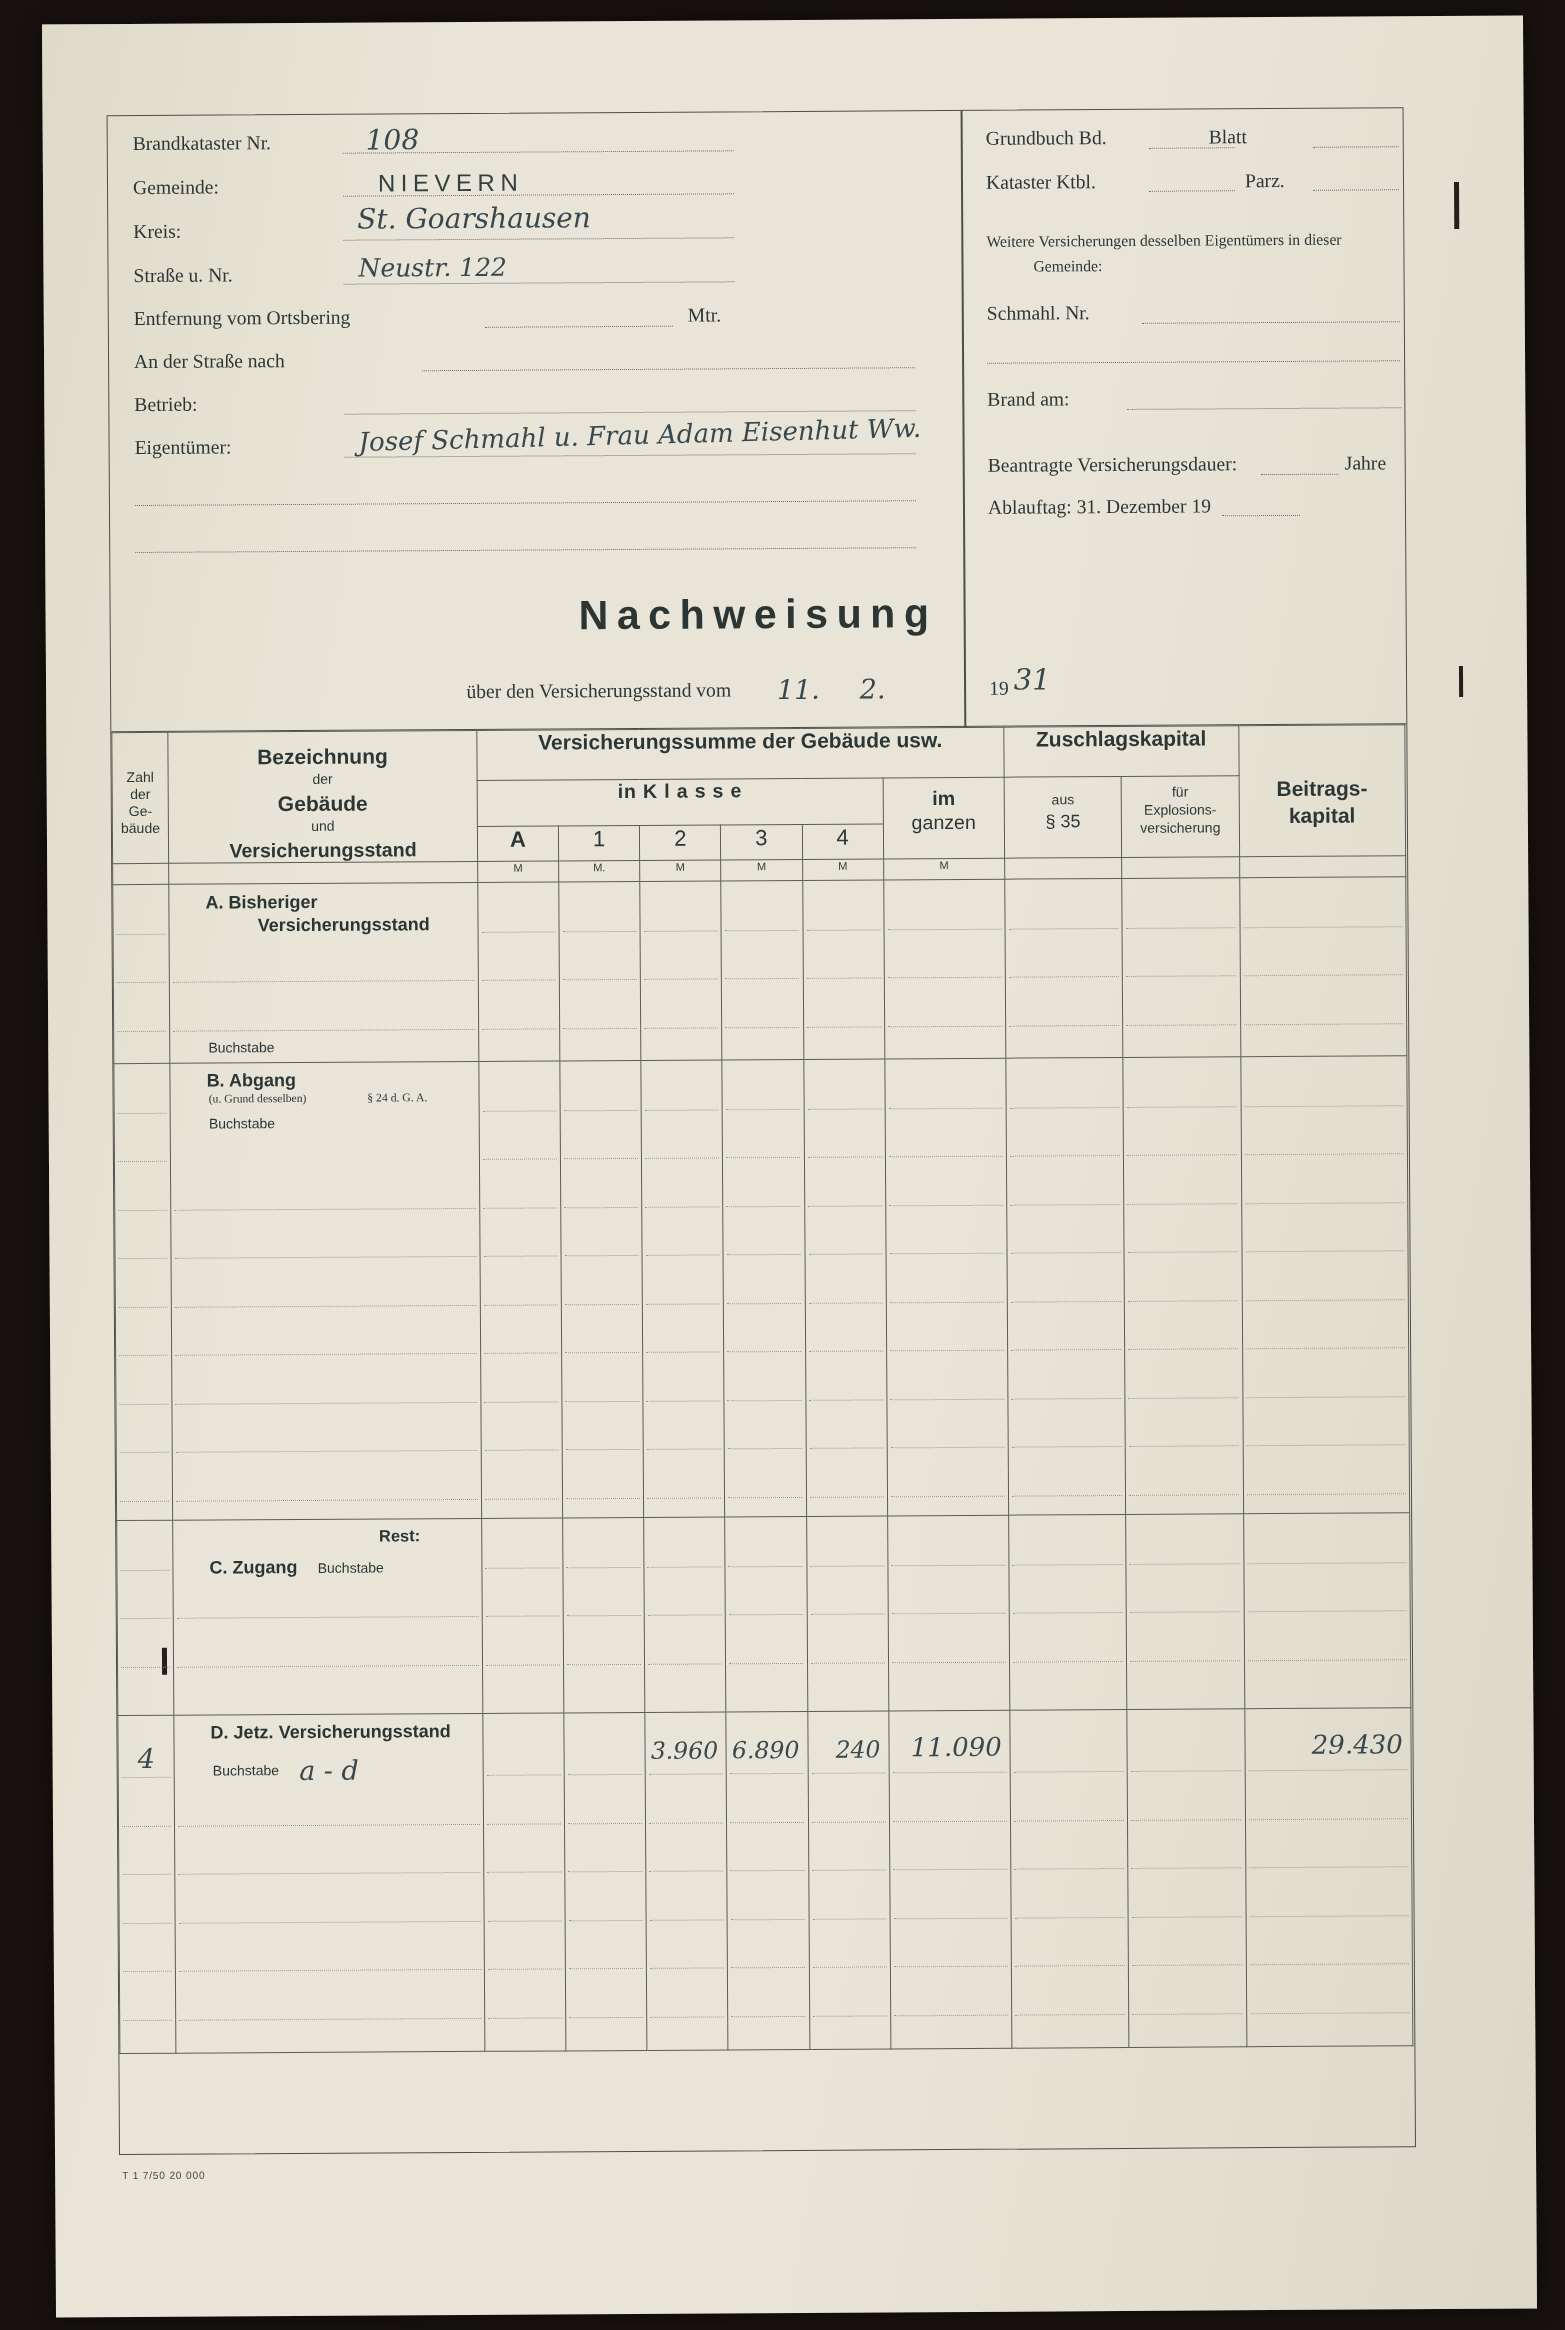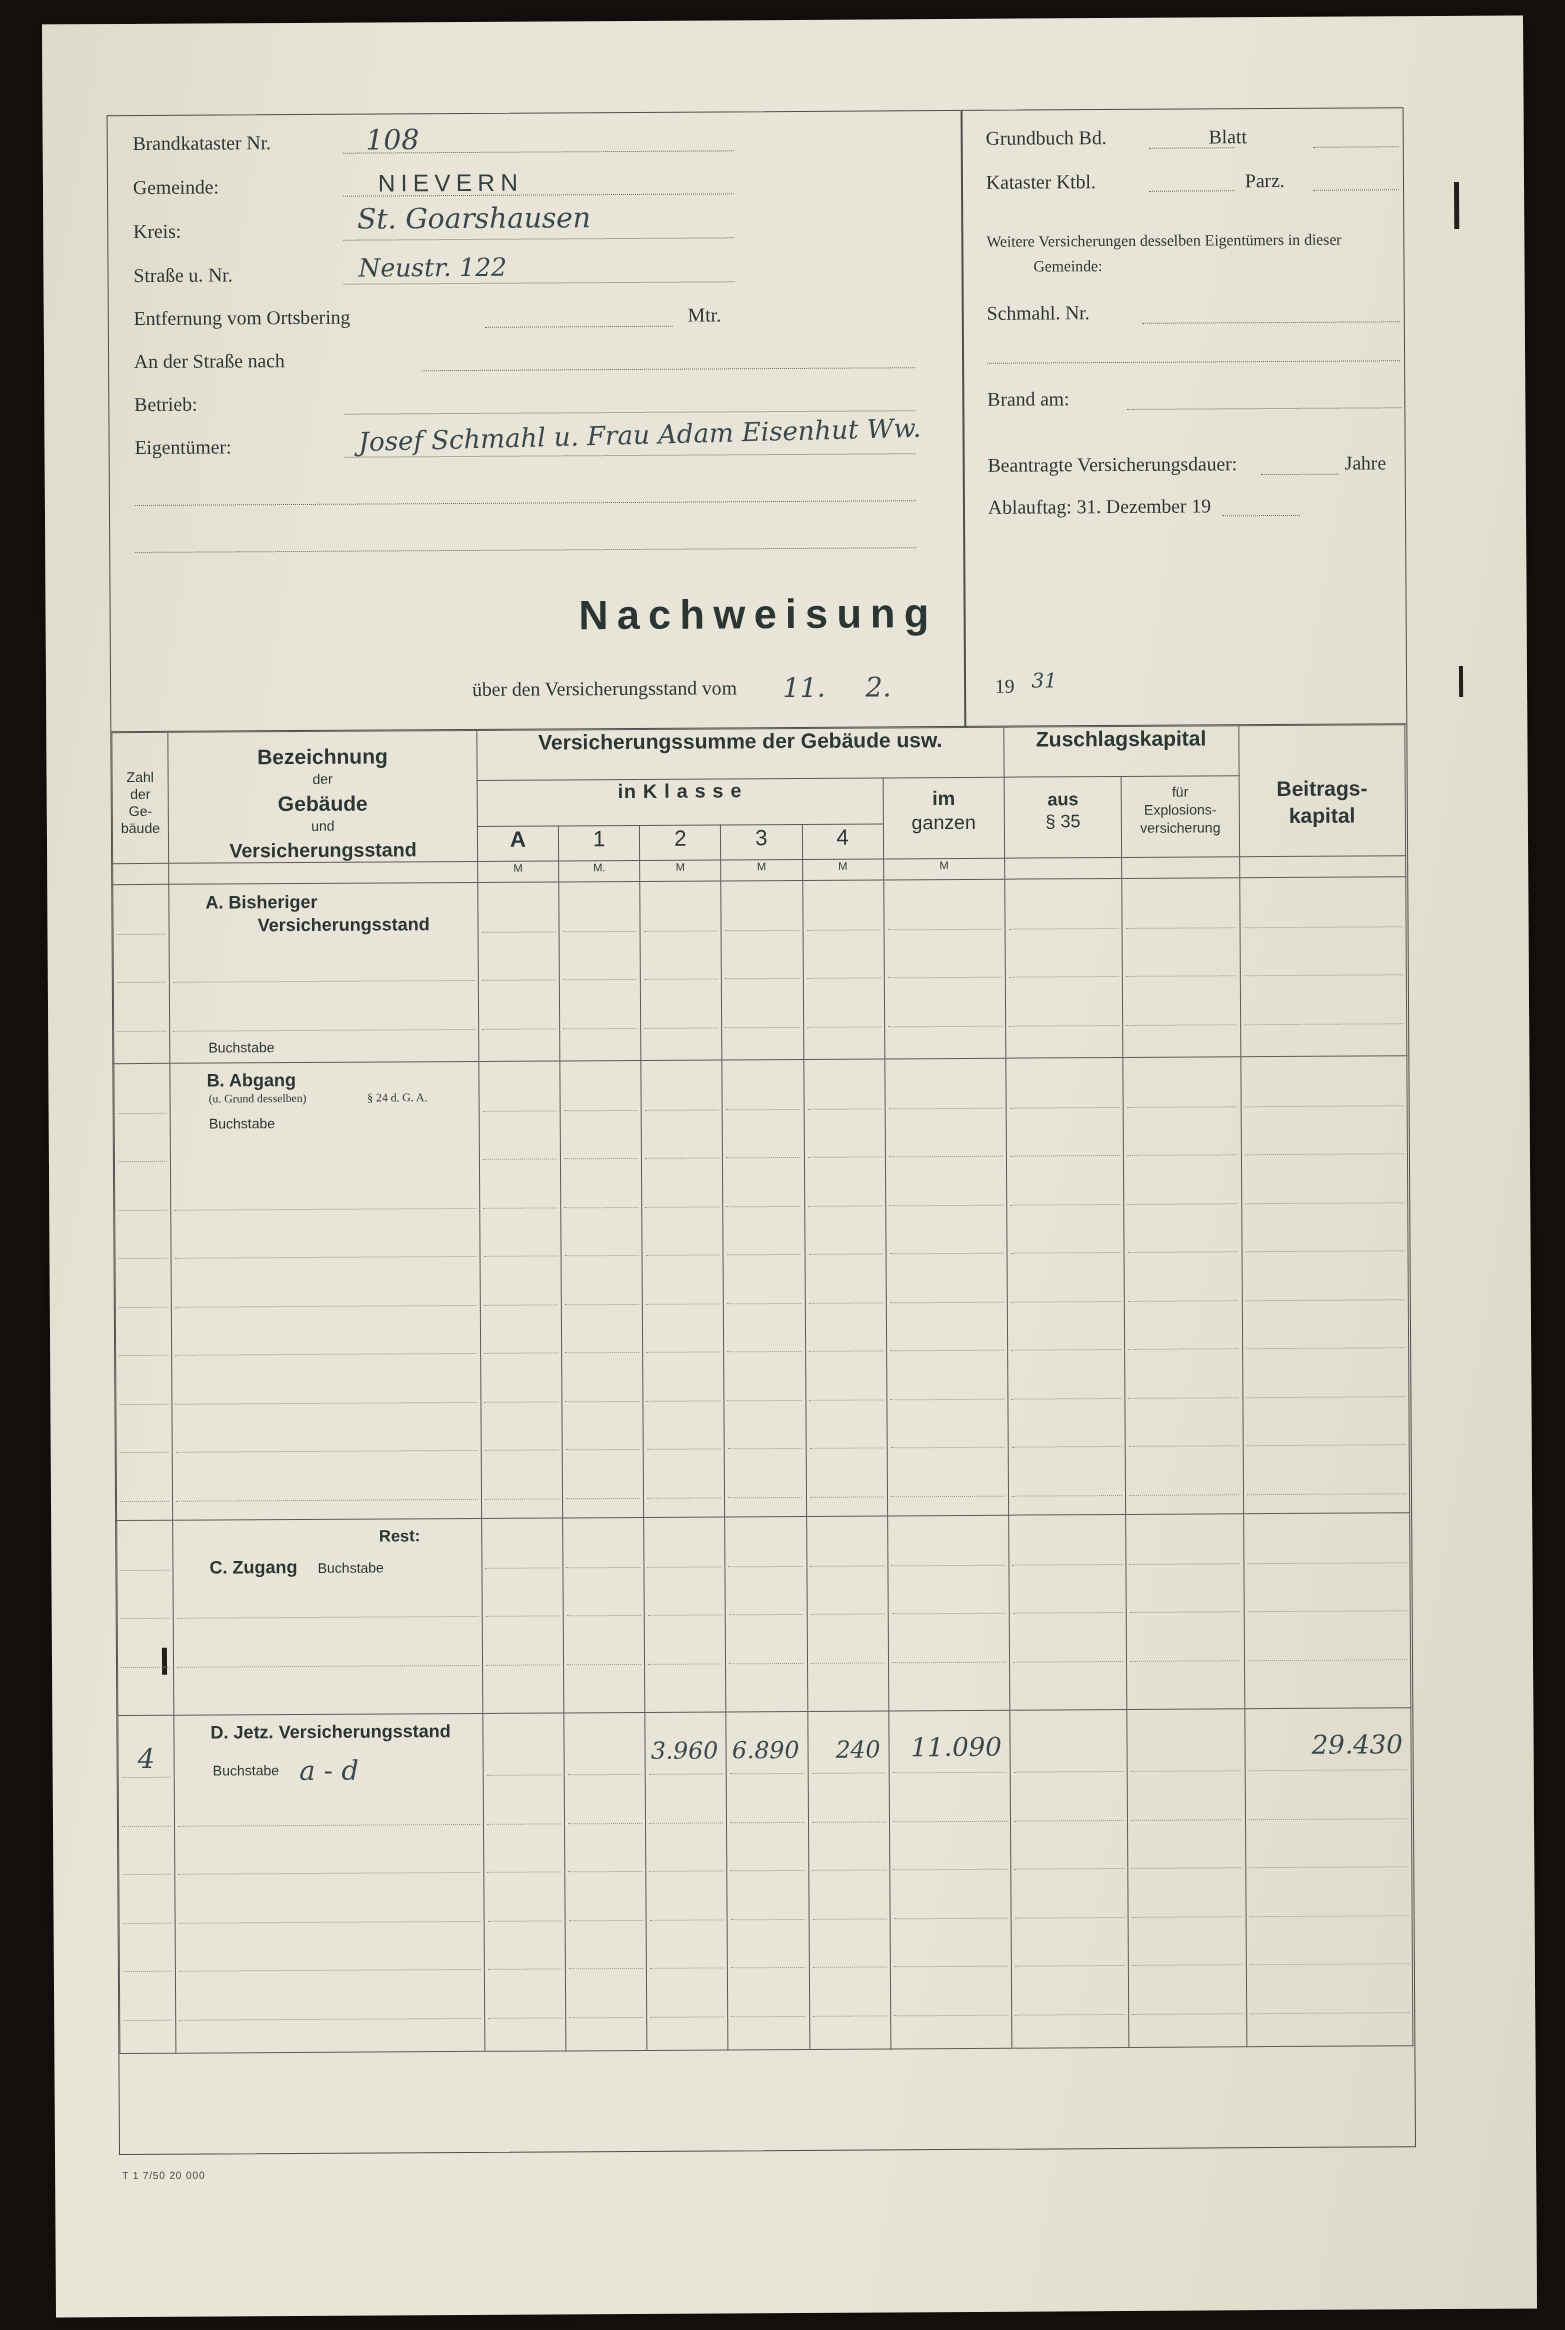--- a/index.html
+++ b/index.html
@@ -296,21 +296,21 @@
 
       <div class="title">Nachweisung</div>
       <div class="subtitle">
         <span>über den Versicherungsstand vom</span>
         <span style="display:inline-block; width:36px;"></span>
         <span class="hand" style="position:relative; font-size:27px; left:0; top:3.1px;">11.</span>
         <span style="display:inline-block; width:30px;"></span>
         <span class="hand" style="position:relative; font-size:27px; left:0; top:3.1px;">2.</span>
         <span style="display:inline-block; width:94px;"></span>
         <span>19</span>
-        <span class="hand" style="position:relative; font-size:20px; left:12px; top:-4.7px;">31</span>
+        <span class="hand" style="position:relative; font-size:29px; left:0; top:-4.7px;">31</span>
       </div>
     </div>
 
     <table class="grid">
       <colgroup>
         <col style="width:56px">
         <col style="width:308px">
         <col style="width:81px">
         <col style="width:81px">
         <col style="width:81px">
@@ -360,21 +360,21 @@
             <div style="font-size:19.6px; font-weight:bold; letter-spacing:0.8px;">in K l a s s e</div>
           </th>
           <th class="hd" rowspan="2">
             <div style="padding-top:9.4px; line-height:23.5px;">
               <div style="font-size:19.6px; font-weight:bold;">im</div>
               <div style="font-size:19.6px; font-weight:normal;">ganzen</div>
             </div>
           </th>
           <th class="hd" rowspan="2">
             <div style="padding-top:11px; line-height:22px;">
-              <div style="font-size:18px;font-weight:bold;">aus</div>
+              <div style="font-size:14px;">aus</div>
               <div style="font-size:18px;">§ 35</div>
             </div>
           </th>
           <th class="hd" rowspan="2">
             <div style="padding-top:6.3px; line-height:18px;">
               <div style="font-size:14px;">für</div>
               <div style="font-size:14px;">Explosions-</div>
               <div style="font-size:14px;">versicherung</div>
             </div>
           </th>

